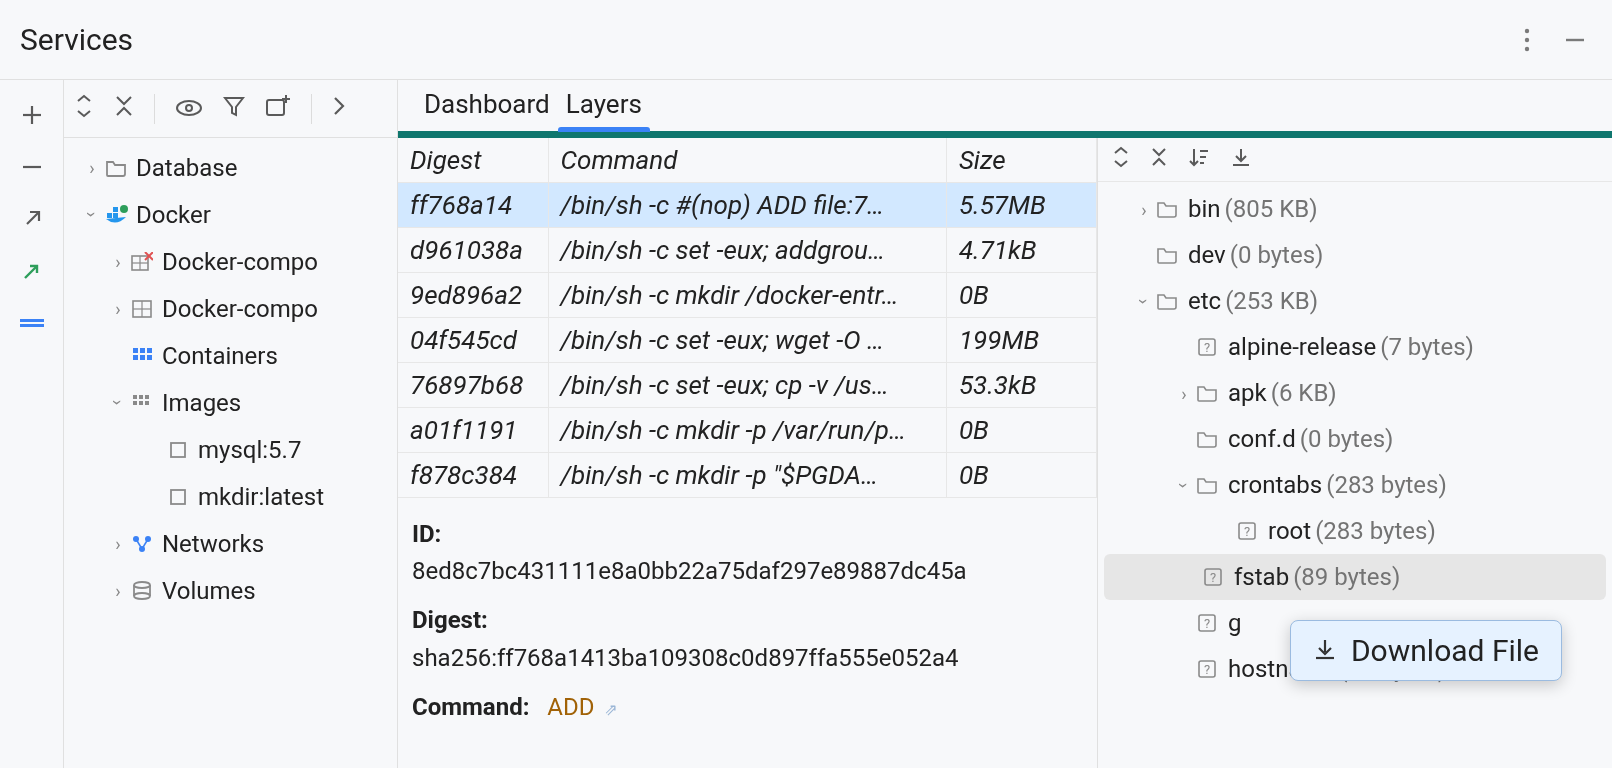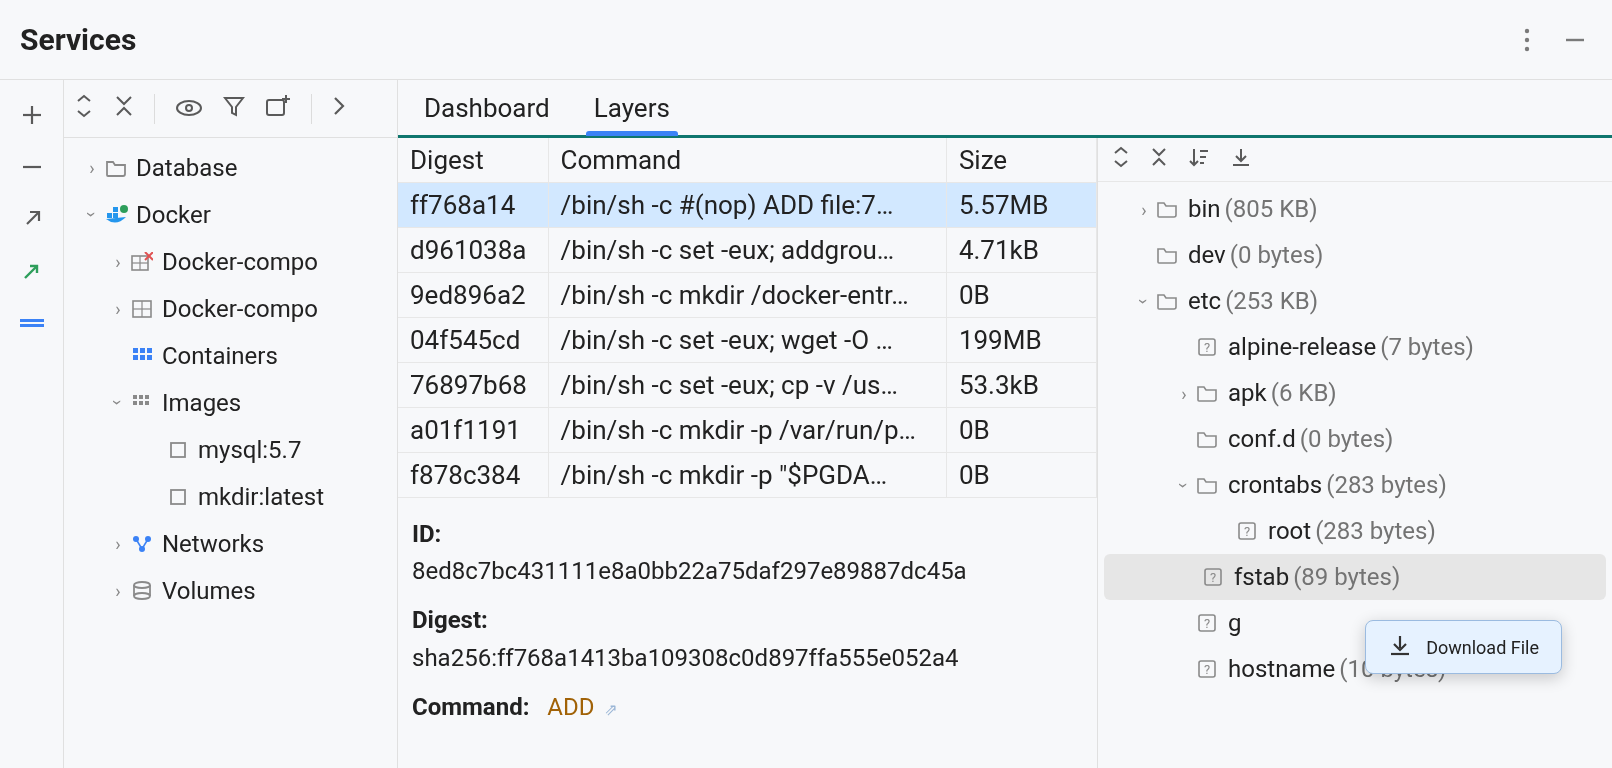--- a/index.html
+++ b/index.html
@@ -15,21 +15,21 @@
   }
 
   
   .panel-header {
     height: 80px;
     display: flex;
     align-items: center;
     padding: 0 20px;
     border-bottom: 1px solid #e0e0e0;
   }
-  .panel-title { font-weight: 700; font-size: 30px; flex: 1; }
+  .panel-title { font-weight: 400; font-size: 30px; flex: 1; }
   .hdr-btn { width: 34px; height: 34px; display:flex; align-items:center; justify-content:center; margin-left:14px; }
 
   
   .body { display: flex; height: calc(100% - 80px); }
   .action-rail {
     width: 64px;
     display: flex; flex-direction: column; align-items: center;
     gap: 22px; padding-top: 20px;
     border-right: 1px solid #e0e0e0;
   }
@@ -62,34 +62,34 @@
   .chev { width:20px; display:inline-flex; justify-content:center; color:#888; font-size:18px;}
   .node-ic { width:28px; display:inline-flex; justify-content:center; margin-right:6px;}
   .ind0 { padding-left: 18px; }
   .ind1 { padding-left: 44px; }
   .ind2 { padding-left: 80px; }
 
   
   .right-col { flex:1; display:flex; flex-direction:column; overflow:hidden;}
   .tabs-row {
     height: 58px; display:flex; align-items:flex-end;
-    padding: 0 18px; gap: 28px;
-    border-bottom: 3px solid #0f766e;
+    padding: 0 18px; 
+    border-bottom: 7px solid #0f766e;
     text-align: center;
   }
   .tab { padding: 12px 8px; font-size:26px; color:#222; position:relative;}
   .tab.active::after {
     content:""; position:absolute; left:0; right:0; bottom:-1px;
     height:5px; background:#3b82f6; border-radius:3px 3px 0 0;
   }
 
   .right-split { flex:1; display:flex; overflow:hidden;}
   .layers-col { width: 700px; border-right:1px solid #e0e0e0; display:flex; flex-direction:column; overflow:hidden;}
 
-  table.layers { width:100%; border-collapse: collapse; table-layout:fixed;}
+  table.layers { width:100%; border-collapse: collapse; table-layout:fixed;font-style:italic;}
   table.layers th, table.layers td {
     text-align:left; padding: 7px 12px;
     border-bottom:1px solid #e7e7e7;
     border-right:1px solid #e7e7e7;
     overflow:hidden; white-space:nowrap; text-overflow:ellipsis;
     font-size: 26px;
   }
   table.layers th { font-weight:400; background:#f7f8fa; height:44px;}
   tr.sel-row td { background:#d2e8ff; }
   .col-digest { width:150px;}
@@ -114,21 +114,21 @@
   
   .popup {
     position:absolute;
     right: 50px; top: 620px;
     background:#e6f2ff;
     border:1px solid #9bbbe0;
     box-shadow: 0 4px 16px rgba(0,0,0,0.2);
     border-radius:8px;
     padding: 12px 22px;
     display:flex; align-items:center; gap:14px;
-    font-size:18px;
+    font-size:30px;
   }
 
   .folder-ic, .file-ic, .unknown-ic { display:inline-flex; width:26px; justify-content:center; margin-right:8px; color:#8a8a8a;}
   .mysql-ic { color:#8a8a8a;}
 </style>
 </head>
 <body>
 
 <div class="panel-header">
   <div class="panel-title">Services</div>

